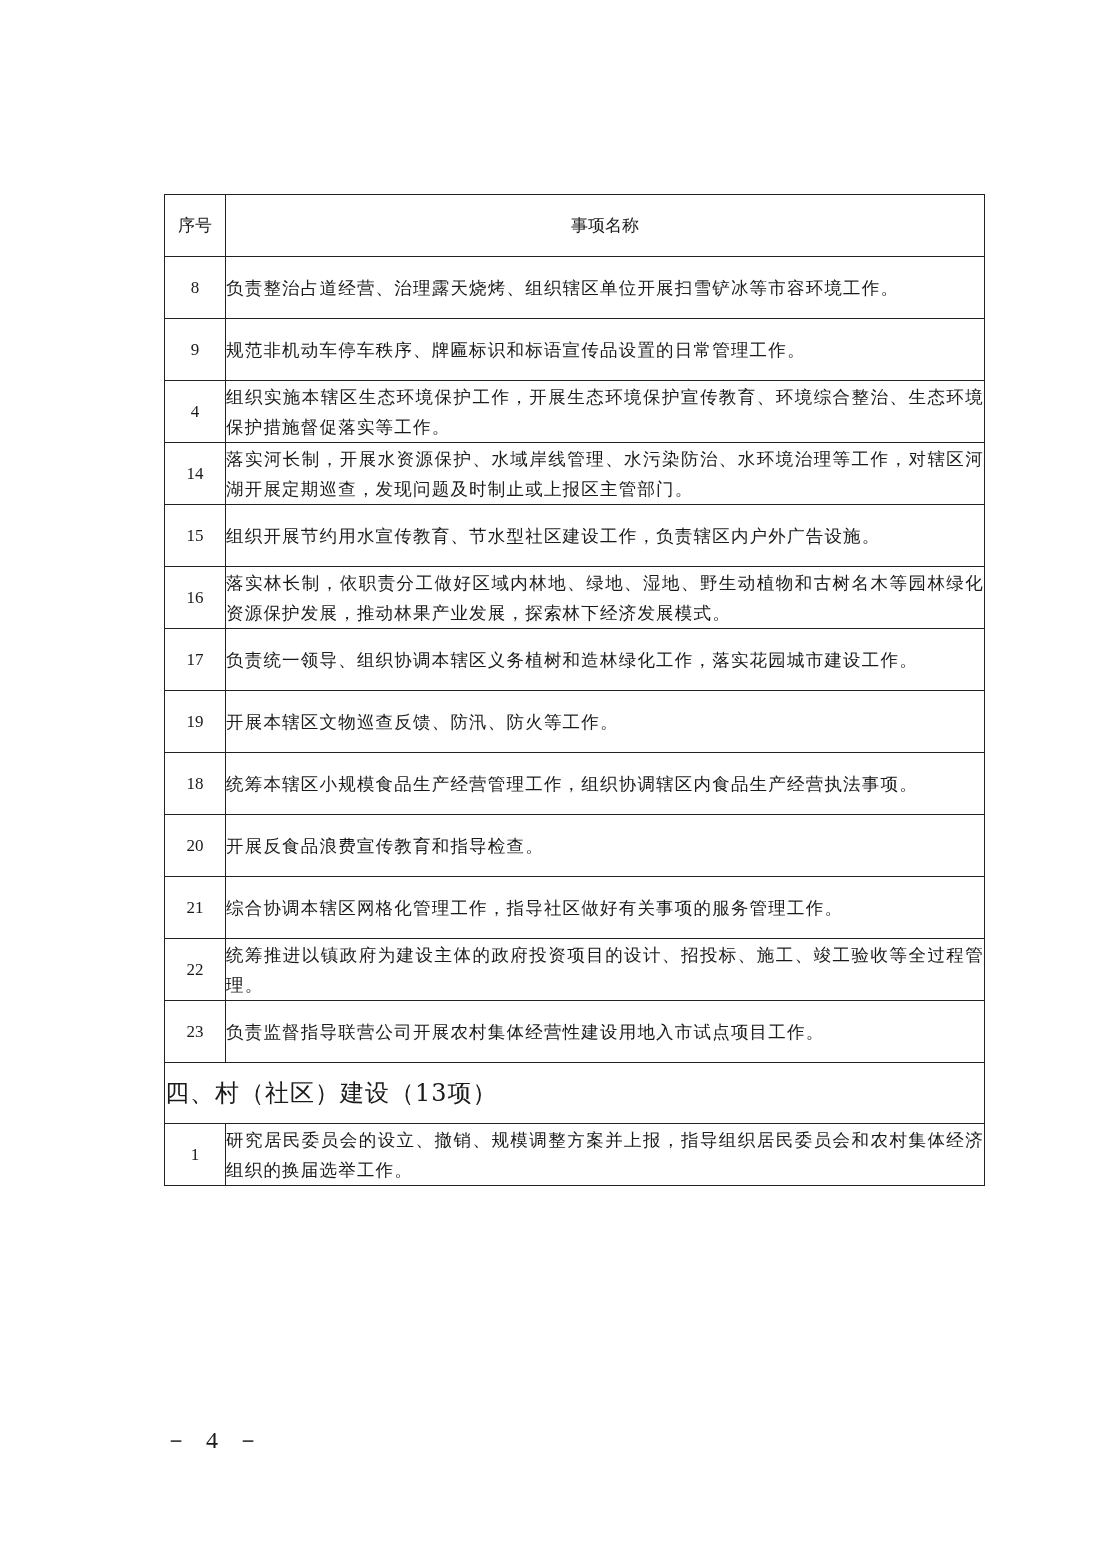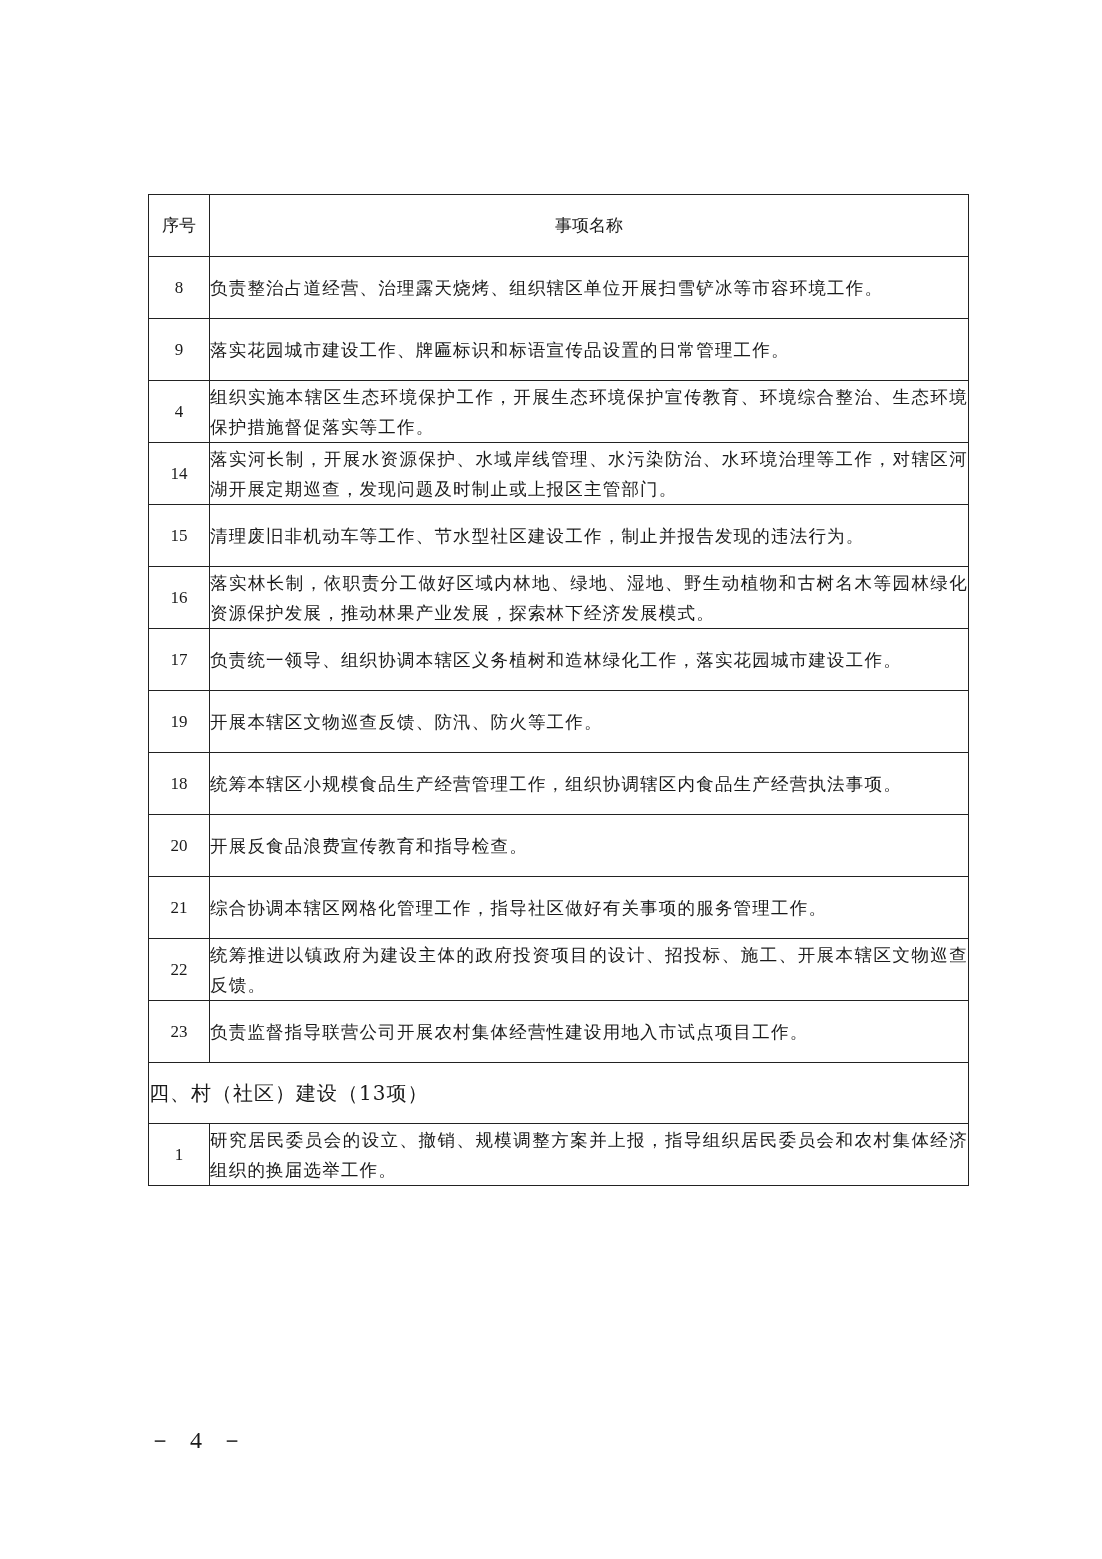--- a/index.html
+++ b/index.html
@@ -1,30 +1,30 @@
 <!DOCTYPE html>
 <html><head>
 <meta charset="utf-8">
 <style>
   html, body { margin: 0; padding: 0; background: #ffffff; }
   body { width: 1102px; height: 1559px; position: relative; overflow: hidden;
          font-family: "DejaVu Serif", "Liberation Serif", serif; color: #1a1a1a; }
-  .page { position: absolute; left: 0; top: 0; width: 893px; height: 1559px; padding-left: 28px; }
+  .page { position: absolute; left: 16px; top: 0; width: 893px; height: 1559px; padding-left: 28px; }
   table.items { position: absolute; left: 148px; top: 194px; width: 820px;
                 border-collapse: collapse; table-layout: fixed; }
   table.items td, table.items th { border: 1.5px solid #222; padding: 0; }
   col.c-no { width: 61px; }
   col.c-name { width: 759px; }
   th { font-weight: normal; font-size: 17px; height: 61px; text-align: center;
        font-family: "DejaVu Sans", "Liberation Sans", sans-serif; }
   td.no { text-align: center; font-size: 17px; height: 61px; vertical-align: middle;
           font-family: "Liberation Serif", serif; }
   td.name { font-size: 17.5px; line-height: 30px; padding: 0 10px 0 11px;
             vertical-align: middle; letter-spacing: 1.2px; text-align: justify; }
-  td.section { font-size: 20px; height: 60px; padding-left: 10px; letter-spacing: 1px;
+  td.section { font-size: 24px; height: 60px; padding-left: 10px; letter-spacing: 1px;
                vertical-align: middle; }
   .page-number { position: absolute; left: 148px; top: 1424px; font-size: 24px;
                  font-family: "Liberation Serif", serif; letter-spacing: 6px; }
 </style>
 </head>
 <body>
 
 <div class="page">
   <table class="items">
     <colgroup>
@@ -37,33 +37,33 @@
         <th>事项名称</th>
       </tr>
     </thead>
     <tbody>
       <tr>
           <td class="no">8</td>
           <td class="name">负责整治占道经营、治理露天烧烤、组织辖区单位开展扫雪铲冰等市容环境工作。</td>
         </tr>
       <tr>
           <td class="no">9</td>
-          <td class="name">落实花园城市建设工作、牌匾标识和标语宣传品设置的日常管理工作。</td>
+          <td class="name">规范非机动车停车秩序、牌匾标识和标语宣传品设置的日常管理工作。</td>
         </tr>
       <tr>
           <td class="no">4</td>
           <td class="name">组织实施本辖区生态环境保护工作，开展生态环境保护宣传教育、环境综合整治、生态环境保护措施督促落实等工作。</td>
         </tr>
       <tr>
           <td class="no">14</td>
           <td class="name">落实河长制，开展水资源保护、水域岸线管理、水污染防治、水环境治理等工作，对辖区河湖开展定期巡查，发现问题及时制止或上报区主管部门。</td>
         </tr>
       <tr>
           <td class="no">15</td>
-          <td class="name">清理废旧非机动车等工作、节水型社区建设工作，制止并报告发现的违法行为。</td>
+          <td class="name">组织开展节约用水宣传教育、节水型社区建设工作，负责辖区内户外广告设施。</td>
         </tr>
       <tr>
           <td class="no">16</td>
           <td class="name">落实林长制，依职责分工做好区域内林地、绿地、湿地、野生动植物和古树名木等园林绿化资源保护发展，推动林果产业发展，探索林下经济发展模式。</td>
         </tr>
       <tr>
           <td class="no">17</td>
           <td class="name">负责统一领导、组织协调本辖区义务植树和造林绿化工作，落实花园城市建设工作。</td>
         </tr>
       <tr>
@@ -77,21 +77,21 @@
       <tr>
           <td class="no">20</td>
           <td class="name">开展反食品浪费宣传教育和指导检查。</td>
         </tr>
       <tr>
           <td class="no">21</td>
           <td class="name">综合协调本辖区网格化管理工作，指导社区做好有关事项的服务管理工作。</td>
         </tr>
       <tr>
           <td class="no">22</td>
-          <td class="name">统筹推进以镇政府为建设主体的政府投资项目的设计、招投标、施工、开展本辖区文物巡查反馈。</td>
+          <td class="name">统筹推进以镇政府为建设主体的政府投资项目的设计、招投标、施工、竣工验收等全过程管理。</td>
         </tr>
       <tr>
           <td class="no">23</td>
           <td class="name">负责监督指导联营公司开展农村集体经营性建设用地入市试点项目工作。</td>
         </tr>
       <tr>
         <td class="section" colspan="2">四、村（社区）建设（13项）</td>
       </tr>
       <tr>
           <td class="no">1</td>

